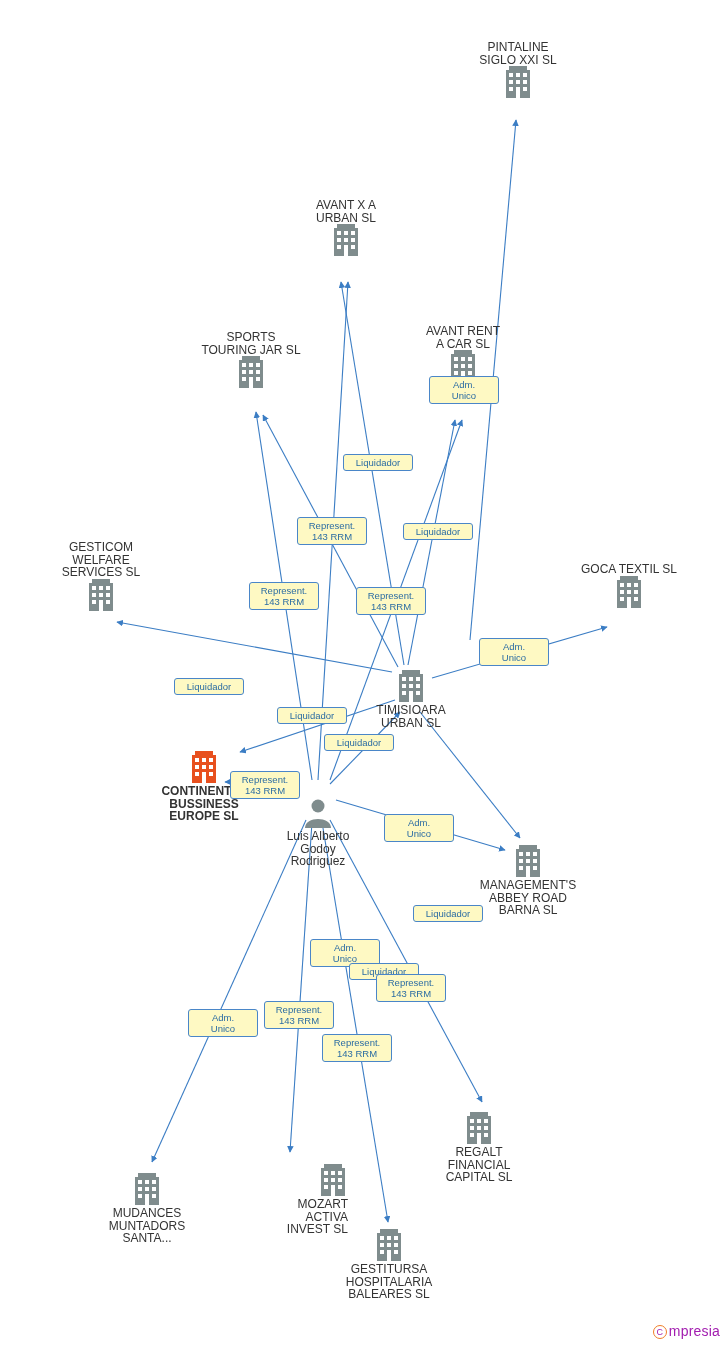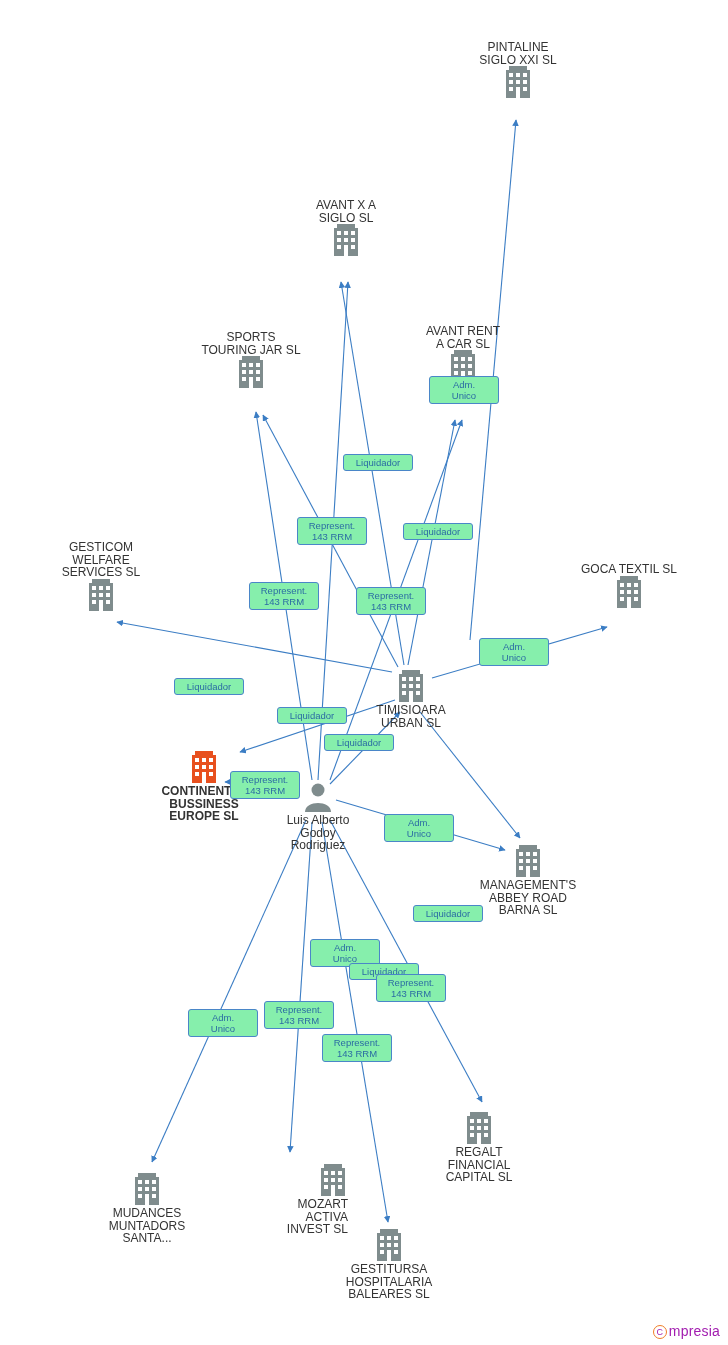--- a/index.html
+++ b/index.html
@@ -45,21 +45,21 @@
   }
   .node.person .label {
     color: #333333;
   }
   .node.highlight .label {
     color: #333333;
     font-weight: bold;
   }
   .edge-label {
     position: absolute;
-    background: #86efac;
+    background: #fef9c3;
     border: 1px solid #4a86c8;
     border-radius: 3px;
     color: #2b6ca3;
     font-size: 9.5px;
     line-height: 11px;
     padding: 2px 4px;
     text-align: center;
     white-space: pre-line;
     margin-left: -34px;
     width: 60px;
@@ -134,21 +134,21 @@
               <rect x="13" y="14" width="4" height="4"></rect>
               <rect x="20" y="14" width="4" height="4"></rect>
               <rect x="6" y="21" width="4" height="4"></rect>
               <rect x="20" y="21" width="4" height="4"></rect>
               <rect x="13" y="21" width="4" height="11"></rect>
             </g>
           </svg></span>
       </div>
       <div class="node " style="left: 346px; top: 199px;">
         <span class="label">AVANT X A
-SIGLO SL</span>
+URBAN SL</span>
         <span class="glyph"><svg width="30" height="34" viewBox="0 0 30 34">
             <rect x="3" y="4" width="24" height="28" fill="#7f8c8d"></rect>
             <rect x="6" y="0" width="18" height="4" fill="#7f8c8d"></rect>
             <g fill="#ffffff">
               <rect x="6" y="7" width="4" height="4"></rect>
               <rect x="13" y="7" width="4" height="4"></rect>
               <rect x="20" y="7" width="4" height="4"></rect>
               <rect x="6" y="14" width="4" height="4"></rect>
               <rect x="13" y="14" width="4" height="4"></rect>
               <rect x="20" y="14" width="4" height="4"></rect>
@@ -266,21 +266,21 @@
               <rect x="20" y="14" width="4" height="4"></rect>
               <rect x="6" y="21" width="4" height="4"></rect>
               <rect x="20" y="21" width="4" height="4"></rect>
               <rect x="13" y="21" width="4" height="11"></rect>
             </g>
           </svg></span>
         <span class="label">CONTINENTAL
 BUSSINESS
 EUROPE SL</span>
       </div>
-      <div class="node person" style="left: 318px; top: 780px;">
+      <div class="node person" style="left: 318px; top: 796px;">
         <span class="glyph"><svg width="30" height="34" viewBox="0 0 30 34">
             <circle cx="15" cy="10" r="6.5" fill="#7f8c8d"></circle>
             <path d="M 2 32 C 2 20 28 20 28 32 Z" fill="#7f8c8d"></path>
           </svg></span>
         <span class="label">Luis Alberto
 Godoy
 Rodriguez</span>
       </div>
       <div class="node " style="left: 528px; top: 845px;">
         <span class="glyph"><svg width="30" height="34" viewBox="0 0 30 34">

